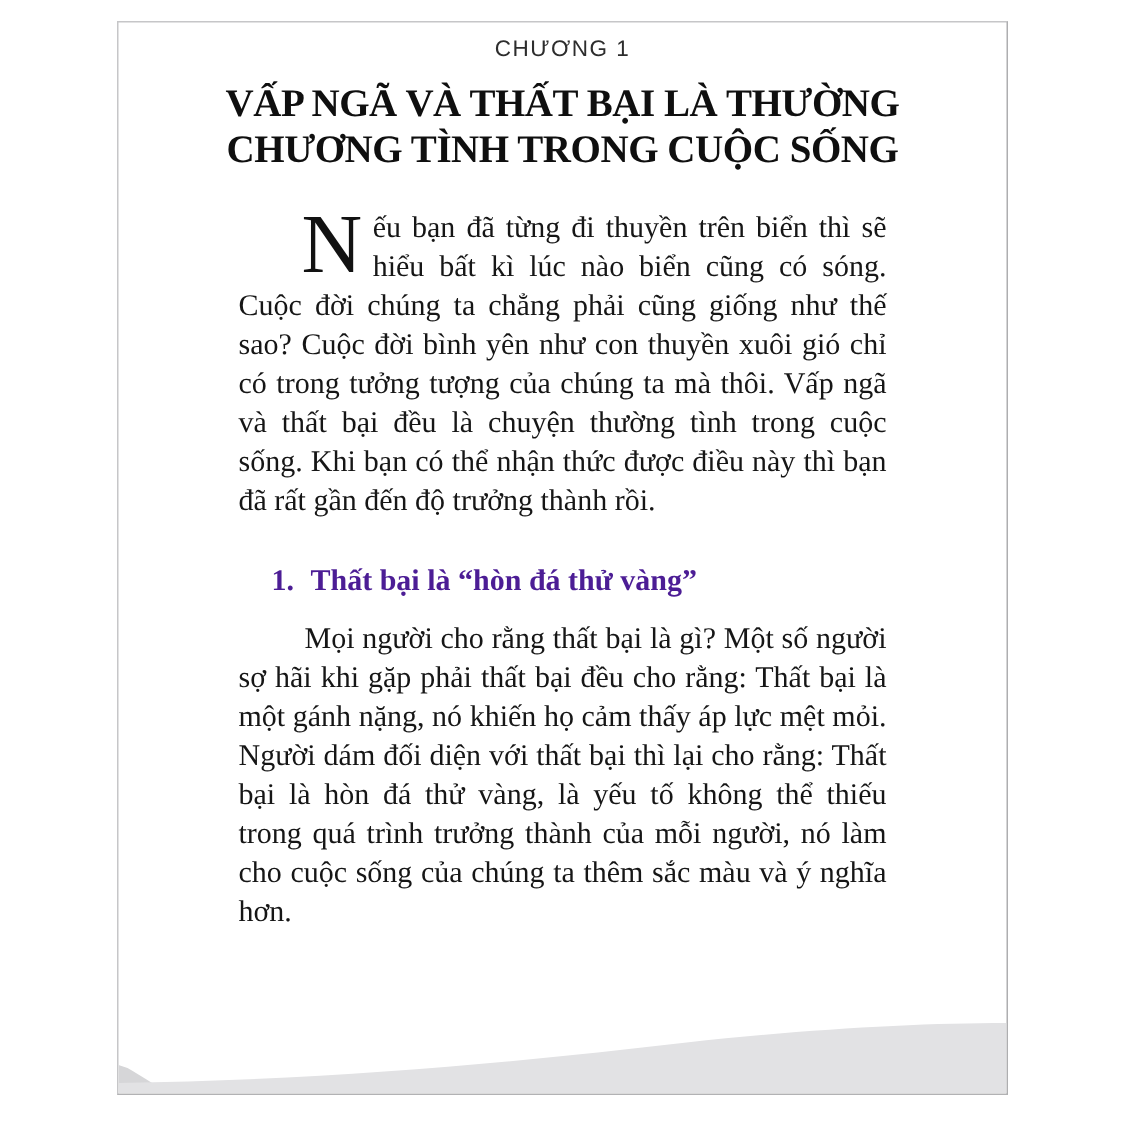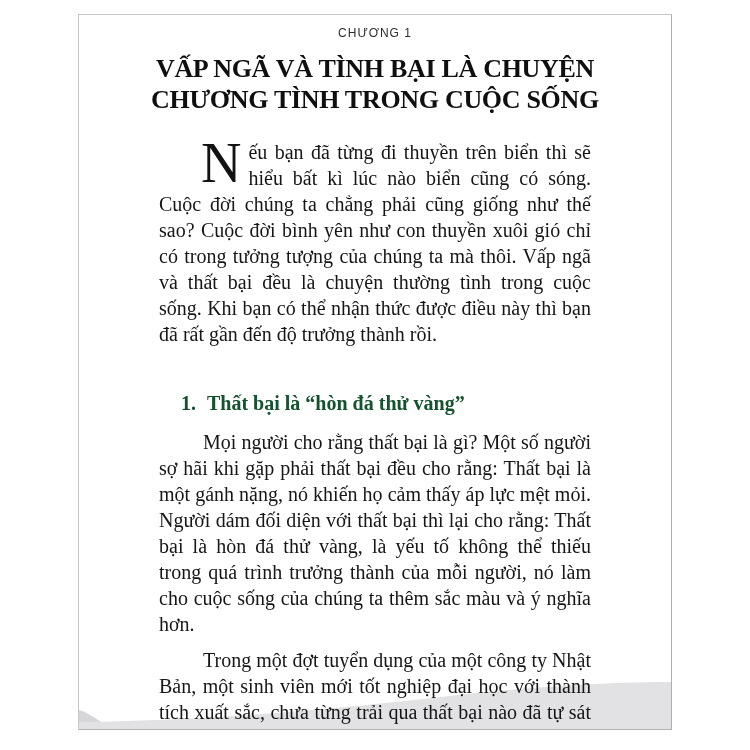--- a/index.html
+++ b/index.html
@@ -27,21 +27,21 @@
     background: #ffffff;
     border: 1px solid #c6c6c8;
     border-right-color: #aeaeb0;
     border-bottom-color: #b2b2b4;
     overflow: hidden;
   }
   .chapter-label {
     margin-top: 9px;
     text-align: center;
     font-family: "Liberation Sans", "DejaVu Sans", sans-serif;
-    font-size: 12px;
+    font-size: 15px;
     line-height: 18px;
     letter-spacing: 1px;
     color: #2d2d2d;
     position: relative;
     z-index: 2;
   }
   .page-title {
     margin-top: 11px;
     text-align: center;
     font-weight: bold;
@@ -70,26 +70,26 @@
   }
   .dropcap {
     float: left;
     font-size: 56px;
     line-height: 44px;
     padding: 2px 7px 0 0;
     margin-left: 42px;
     color: #121212;
   }
   .section-heading {
-    margin-top: 43px;
+    margin-top: 27px;
     margin-bottom: 13px;
     font-weight: bold;
     font-size: 20px;
     line-height: 26px;
-    color: #14532d;
+    color: #4c1d95;
     padding-left: 22px;
     text-align: left;
   }
   .section-heading .sh-text {
     margin-left: 11px;
   }
   .body-paragraph {
     text-indent: 44px;
     margin-top: 10px !important;
   }
@@ -105,37 +105,36 @@
 </style>
 </head>
 <body>
 
 <div class="stage">
   <div class="page">
 
     <div class="chapter-label">CHƯƠNG 1</div>
 
     <div class="page-title">
-      <div>VẤP NGÃ VÀ TÌNH BẠI LÀ CHUYỆN</div>
+      <div>VẤP NGÃ VÀ THẤT BẠI LÀ THƯỜNG</div>
       <div>CHƯƠNG TÌNH TRONG CUỘC SỐNG</div>
     </div>
 
     <div class="content">
 
       <p class="intro-paragraph">
         <span class="dropcap">N</span><span>ếu bạn đã từng đi thuyền trên biển thì sẽ hiểu bất kì lúc nào biển cũng có sóng. Cuộc đời chúng ta chẳng phải cũng giống như thế sao? Cuộc đời bình yên như con thuyền xuôi gió chỉ có trong tưởng tượng của chúng ta mà thôi. Vấp ngã và thất bại đều là chuyện thường tình trong cuộc sống. Khi bạn có thể nhận thức được điều này thì bạn đã rất gần đến độ trưởng thành rồi.</span>
       </p>
 
       <div class="section-heading">
         <span>1.</span><span class="sh-text">Thất bại là “hòn đá thử vàng”</span>
       </div>
 
       <p class="body-paragraph">Mọi người cho rằng thất bại là gì? Một số người sợ hãi khi gặp phải thất bại đều cho rằng: Thất bại là một gánh nặng, nó khiến họ cảm thấy áp lực mệt mỏi. Người dám đối diện với thất bại thì lại cho rằng: Thất bại là hòn đá thử vàng, là yếu tố không thể thiếu trong quá trình trưởng thành của mỗi người, nó làm cho cuộc sống của chúng ta thêm sắc màu và ý nghĩa hơn.</p>
 
-      <p class="body-paragraph">Trong một đợt tuyển dụng của một công ty Nhật Bản, một sinh viên mới tốt nghiệp đại học với thành tích xuất sắc, chưa từng trải qua thất bại nào đã tự sát vì không trúng tuyển.</p>
 
     </div>
 
     <svg class="page-curl" viewBox="0 0 594 60" preserveAspectRatio="none" aria-hidden="true">
       <path d="M0 41 L6 43 C13 47 21 52 27 56 L0 56 Z" fill="#d6d6d8"></path>
       <path d="M0 53 C140 51 260 40 380 26 C462 17 536 13 594 13 L594 60 L0 60 Z" fill="#e2e2e4"></path>
     </svg>
 
   </div>
 </div>

